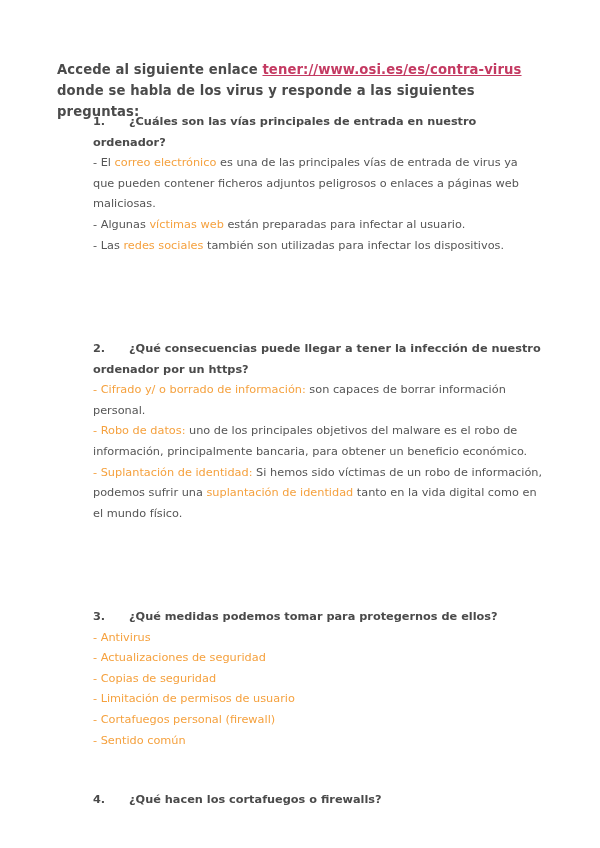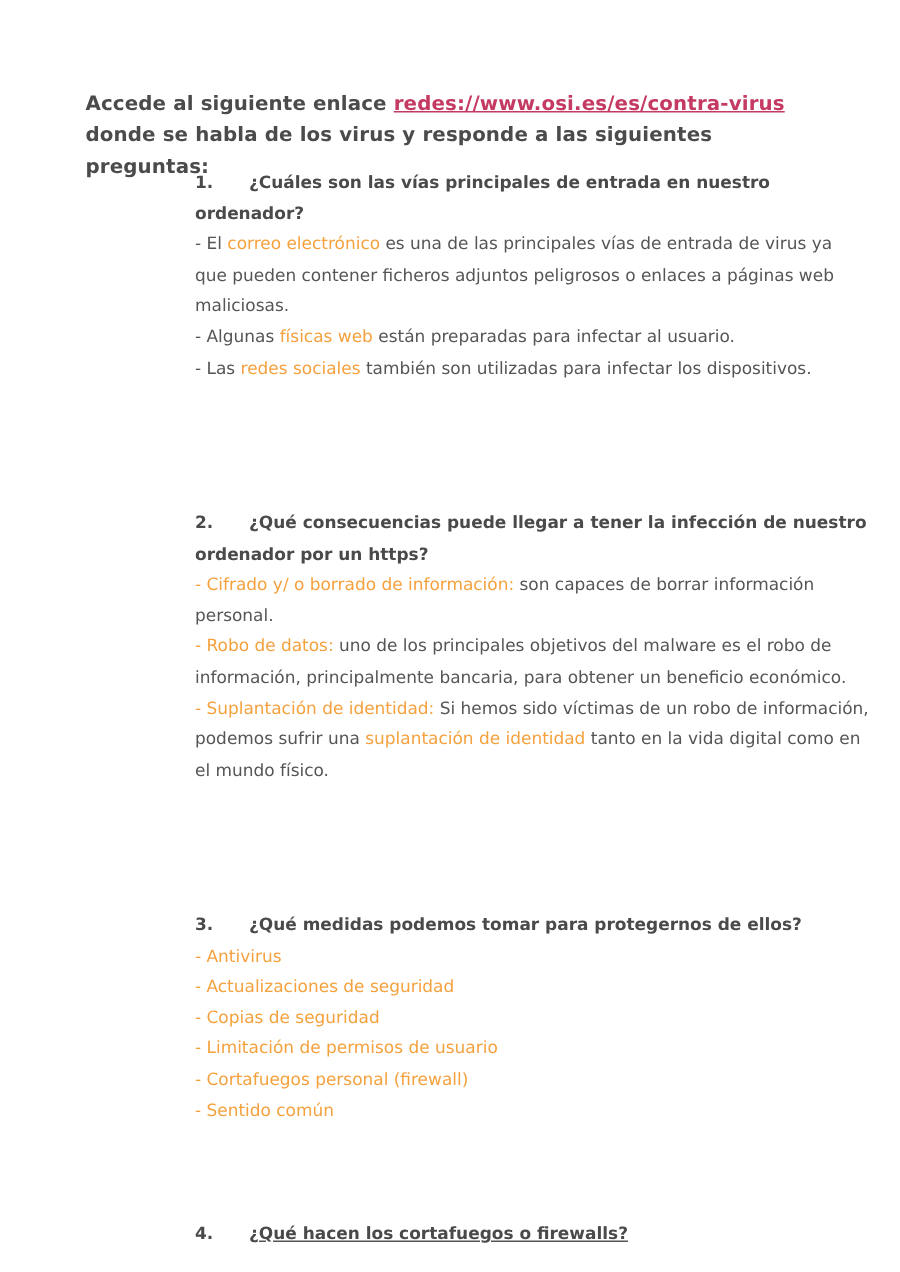--- a/index.html
+++ b/index.html
@@ -9,43 +9,43 @@
     position: relative;
   }
   .intro {
     position: absolute; left: 57px; top: 59px; width: 500px;
     font-size: 13.2px; font-weight: bold; color: #4b4b4b; line-height: 21px;
     letter-spacing: 0.1px;
   }
   .intro a { color: #c43a62; text-decoration: underline; }
   .q {
     position: absolute; left: 93px; width: 430px;
-    font-size: 11.3px; color: #555555; line-height: 20.6px; margin-left: 37px;
+    font-size: 11.3px; color: #555555; line-height: 20.6px;
   }
   .q-title { font-weight: bold; color: #4a4a4a; }
   .q-title .num { display: inline-block; width: 36px; }
   .hl { color: #f5a13e; }
   .line { display: block; }
 </style>
 </head>
 <body>
 
 <div class="intro">
-  <span>Accede al siguiente enlace </span><a>redes://www.osi.es/es/contra-virus</a><br>
+  <span>Accede al siguiente enlace </span><a>tener://www.osi.es/es/contra-virus</a><br>
   <span>donde se habla de los virus y responde a las siguientes preguntas:</span>
 </div>
 
 <div class="q" style="top:112px;">
   <div class="q-title">
     <span class="num">1.</span><span>¿Cuáles son las vías principales de entrada en nuestro</span><br>
     <span>ordenador?</span>
   </div>
   <div>
     <span class="line"><span>- El </span><span class="hl">correo electrónico</span><span> es una de las principales vías de entrada de virus ya que pueden contener ficheros adjuntos peligrosos o enlaces a páginas web maliciosas.</span></span>
-    <span class="line"><span>- Algunas </span><span class="hl">físicas web</span><span> están preparadas para infectar al usuario.</span></span>
+    <span class="line"><span>- Algunas </span><span class="hl">víctimas web</span><span> están preparadas para infectar al usuario.</span></span>
     <span class="line"><span>- Las </span><span class="hl">redes sociales</span><span> también son utilizadas para infectar los dispositivos.</span></span>
   </div>
 </div>
 
 <div class="q" style="top:339px; width:450px;">
   <div class="q-title">
     <span class="num">2.</span><span>¿Qué consecuencias puede llegar a tener la infección de nuestro</span><br>
     <span>ordenador por un https?</span>
   </div>
   <div>
@@ -62,17 +62,17 @@
   <div>
     <span class="line hl">- Antivirus</span>
     <span class="line hl">- Actualizaciones de seguridad</span>
     <span class="line hl">- Copias de seguridad</span>
     <span class="line hl">- Limitación de permisos de usuario</span>
     <span class="line hl">- Cortafuegos personal (firewall)</span>
     <span class="line hl">- Sentido común</span>
   </div>
 </div>
 
-<div class="q" style="top:813px;text-decoration:underline;">
+<div class="q" style="top:790px;">
   <div class="q-title">
     <span class="num">4.</span><span>¿Qué hacen los cortafuegos o firewalls?</span>
   </div>
 </div>
 
 </body></html>

